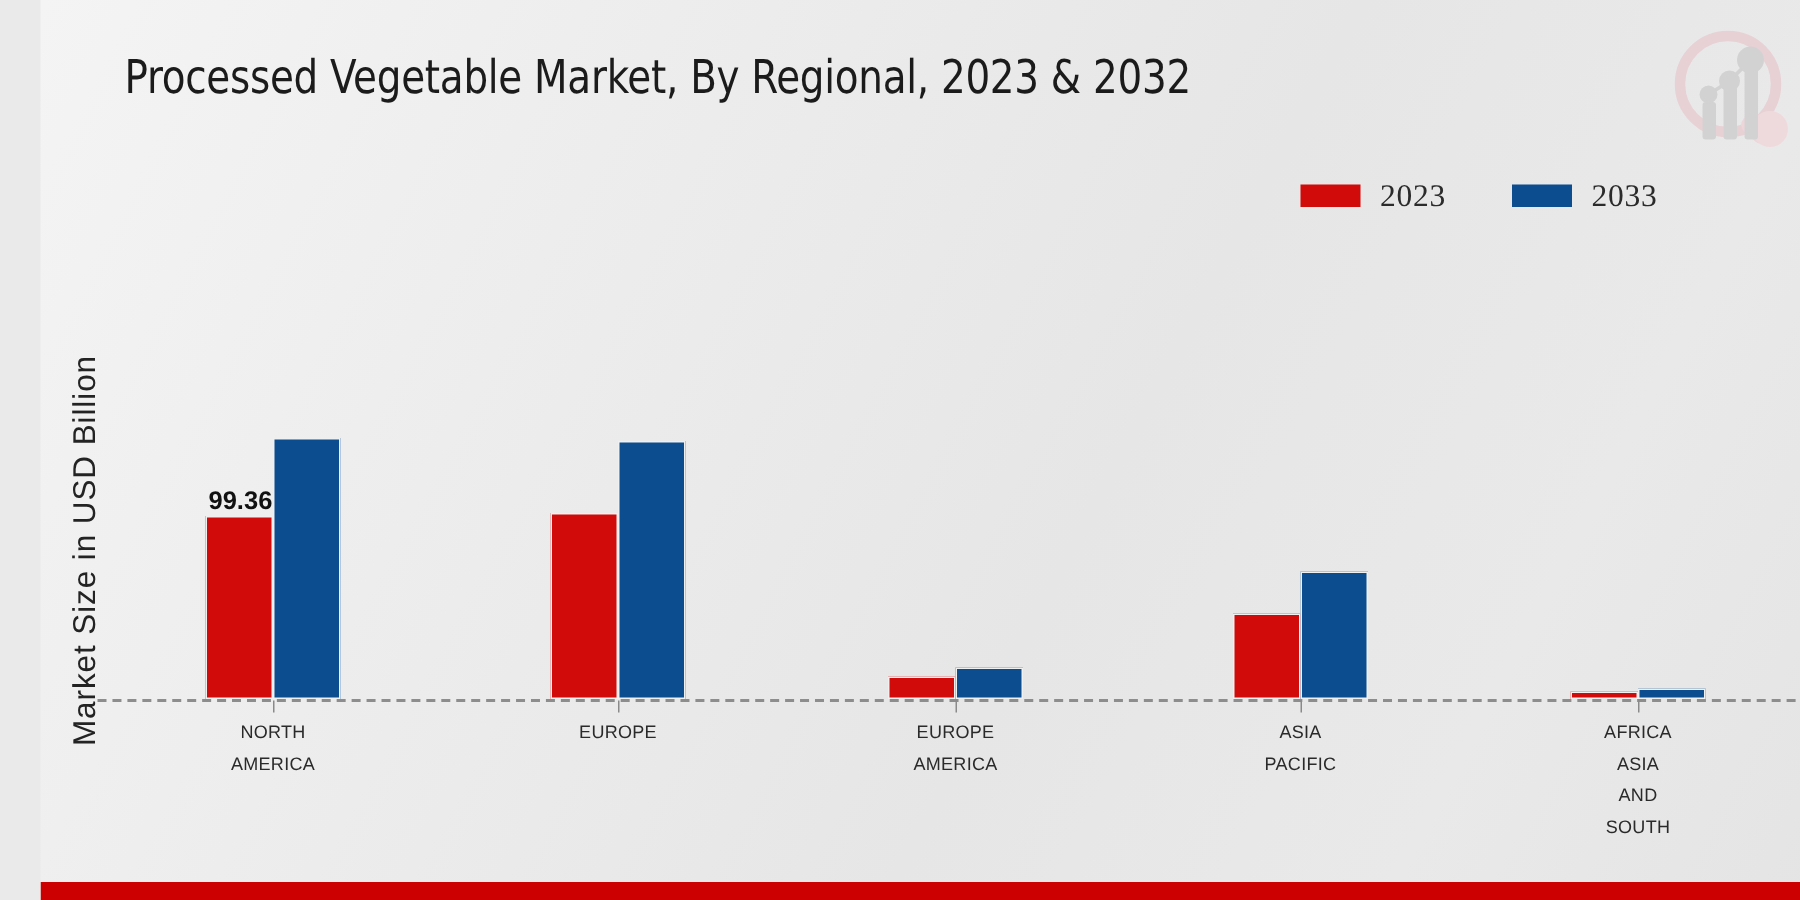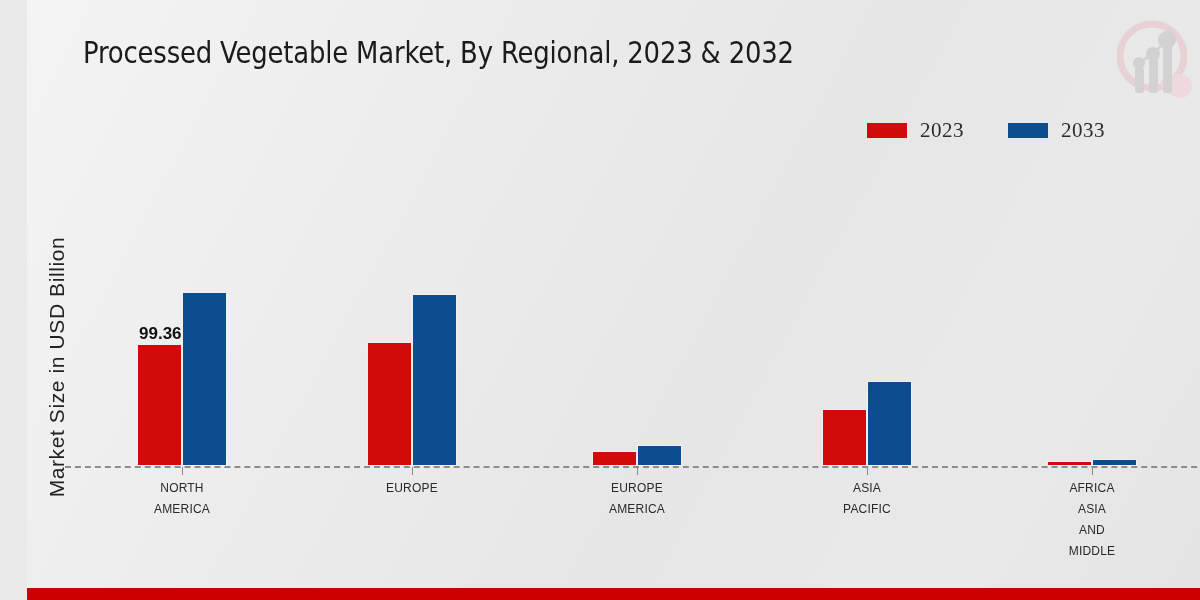--- a/index.html
+++ b/index.html
@@ -223,18 +223,18 @@
       <div>PACIFIC</div>
     </div>
 
     <div class="tick" style="left:1065px"></div>
     <div class="bar red" style="left:1020px;width:45px;height:5px"></div>
     <div class="bar blue" style="left:1065px;width:45px;height:7px"></div>
     <div class="cat-label" style="left:1065px">
       <div>AFRICA</div>
       <div>ASIA</div>
       <div>AND</div>
-      <div>MIDDLE</div>
+      <div>SOUTH</div>
     </div>
   </div>
 
   <div id="footer-bar"></div>
 </div>
 
 </body></html>

